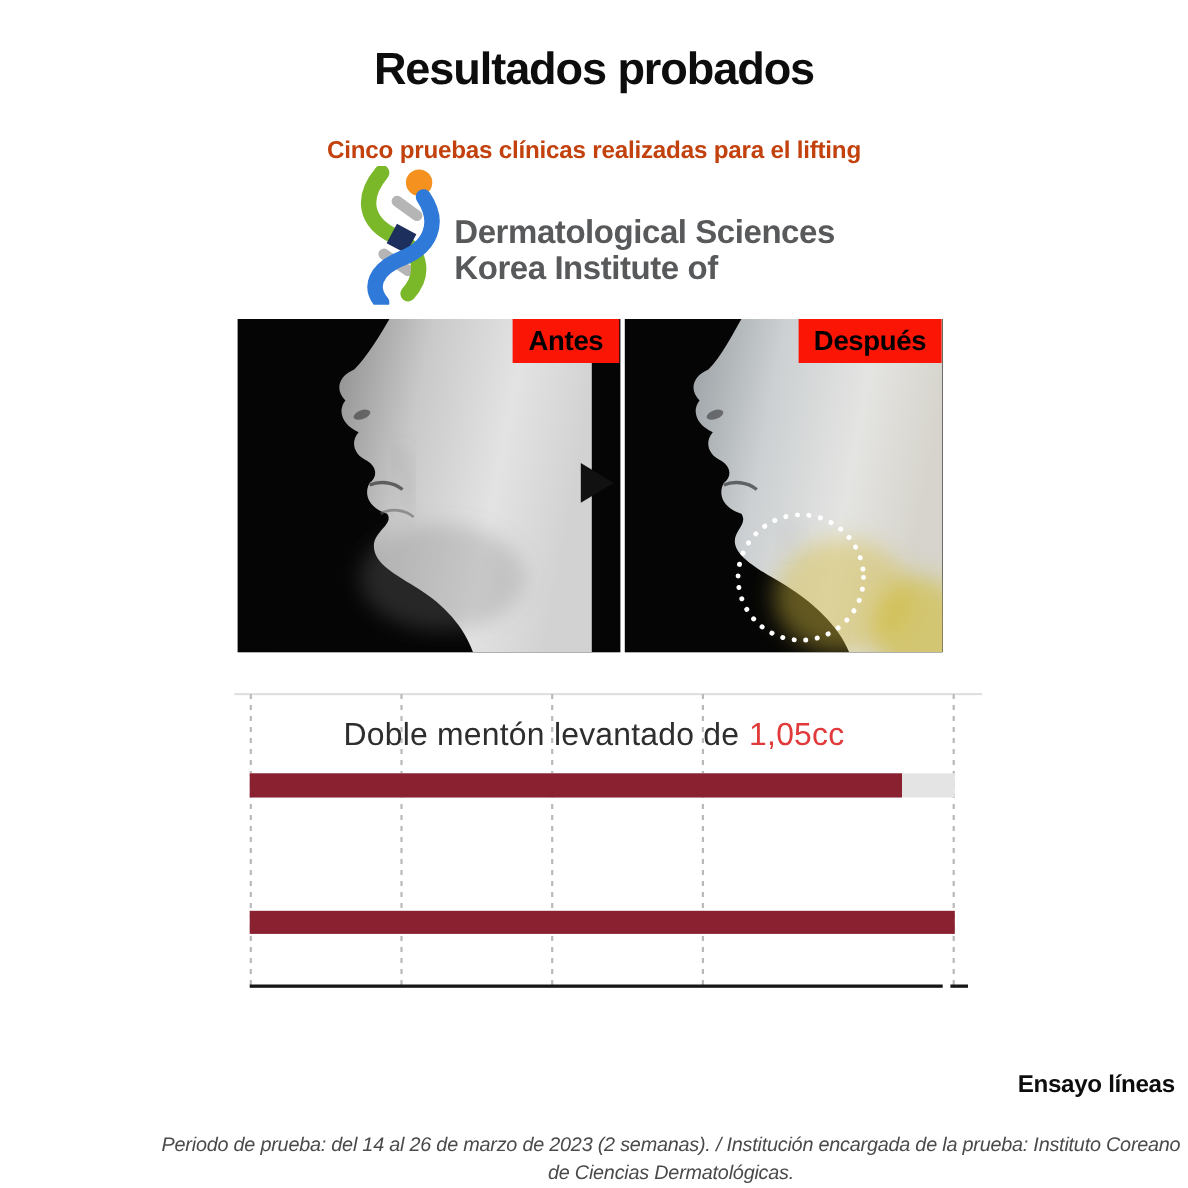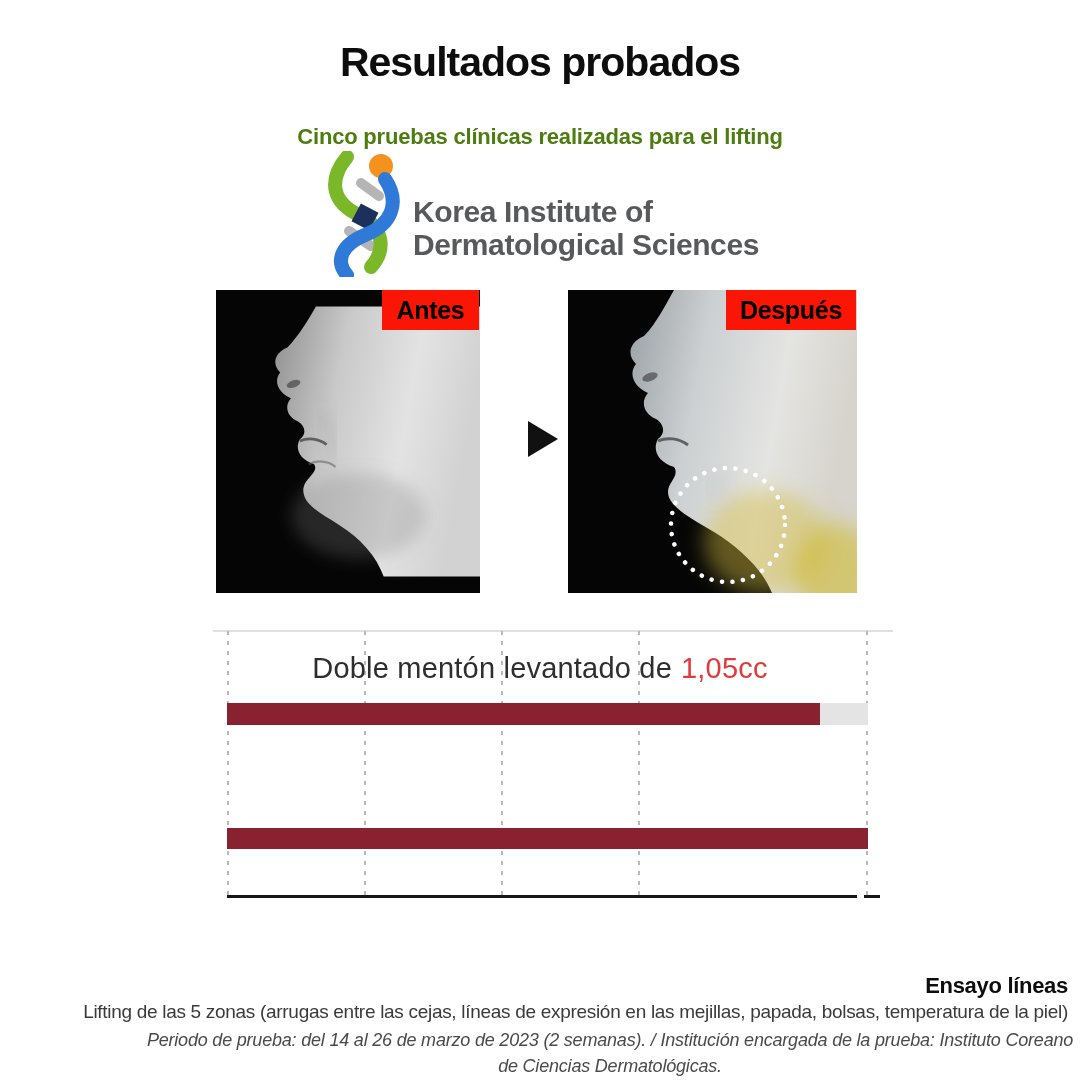--- a/index.html
+++ b/index.html
@@ -10,37 +10,37 @@
     font-family:"Liberation Sans", sans-serif; color:#111;
   }
 
   
   .title {
     position:absolute; top:38px; left:0; width:100%;
     text-align:center; font-size:41px; font-weight:800; letter-spacing:-1px; color:#0d0d0d;
   }
   .subtitle {
     position:absolute; top:123px; left:0; width:100%;
-    text-align:center; font-size:22px; font-weight:700; letter-spacing:-0.2px; color:#4d7c0f;
+    text-align:center; font-size:22px; font-weight:700; letter-spacing:-0.2px; color:#c2410c;
   }
 
   
   .logo-row {
     position:absolute; top:150px; left:0; width:100%;
     display:flex; justify-content:center; align-items:flex-start;
   }
   .logo-icon { width:84px; height:126px; flex:0 0 auto; }
   .logo-text {
     margin-left:8px; margin-top:44px;
     font-size:30px; line-height:33px; font-weight:700; letter-spacing:-0.4px; color:#58595b;
   }
 
   
   .shot { position:absolute; top:289px; height:303px; background:#050505; overflow:hidden; }
-  .shot.before { left:216px; width:264px; }
+  .shot.before { left:216px; width:348px; }
   .shot.after  { left:568px; width:289px;text-align:right; }
   .shot svg { display:block; width:100%; height:100%; }
   .shot-tag {
     position:absolute; top:0; right:1px; height:40px; min-width:97px;
     background:#fa1505; color:#000;
     display:flex; align-items:center; justify-content:center;
     font-size:25px; font-weight:800; letter-spacing:-0.3px; padding:0 14px;
   }
   .arrow {
     position:absolute; left:528px; top:420px; width:0; height:0;
@@ -95,22 +95,22 @@
   <div class="logo-row">
     <svg class="logo-icon" viewBox="0 0 84 126" aria-hidden="true">
       <circle cx="60" cy="15" r="12" fill="#f5911e"></circle>
       <path d="M40 32 L58 45" stroke="#b5b5b5" stroke-width="10" stroke-linecap="round" fill="none"></path>
       <path d="M28 80 L50 95" stroke="#b5b5b5" stroke-width="10" stroke-linecap="round" fill="none"></path>
       <path d="M26 6 C 6 30 12 52 38 64 C 62 76 66 98 50 116" stroke="#7ab829" stroke-width="14" stroke-linecap="round" fill="none"></path>
       <rect x="34" y="56" width="20" height="20" fill="#1c2f5d" transform="rotate(28 44 66)"></rect>
       <path d="M64 28 C 80 52 70 74 44 84 C 20 94 14 110 26 124" stroke="#2f79d8" stroke-width="14" stroke-linecap="round" fill="none"></path>
     </svg>
     <div class="logo-text">
+      <div>Dermatological Sciences</div>
       <div>Korea Institute of</div>
-      <div>Dermatological Sciences</div>
     </div>
   </div>
 
   <div class="shot before">
     <svg viewBox="0 0 296 303">
       <defs>
         <linearGradient id="faceGradA" x1="0" y1="0" x2="1" y2="0.25">
           <stop offset="0" stop-color="#8f8f8f"></stop>
           <stop offset="0.35" stop-color="#c9c9c9"></stop>
           <stop offset="0.7" stop-color="#e3e3e3"></stop>
@@ -173,16 +173,15 @@
   </div>
 
   <div class="bar-track b2">
     <div class="bar-fill" style="width: 100%;"></div>
   </div>
 
   <div class="axis-line"></div>
   <div class="axis-dash"></div>
 
   <div class="footer-heading">Ensayo líneas</div>
-  <div class="footer-detail">Lifting de las 5 zonas (arrugas entre las cejas, líneas de expresión en las mejillas, papada, bolsas, temperatura de la piel)</div>
   <div class="footer-note">Periodo de prueba: del 14 al 26 de marzo de 2023 (2 semanas). / Institución encargada de la prueba: Instituto Coreano de Ciencias Dermatológicas.</div>
 
 </div>
 
 </body></html>

